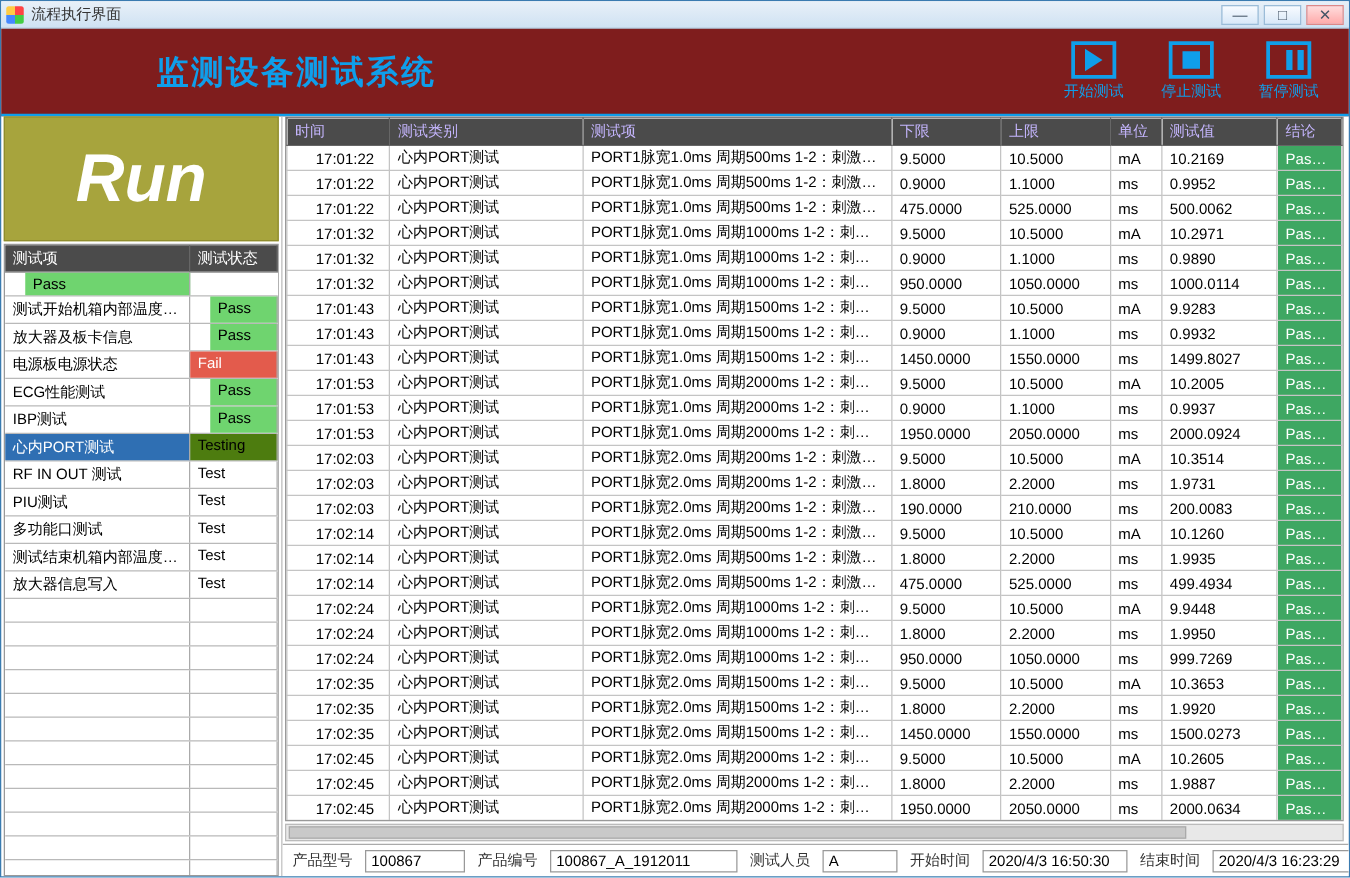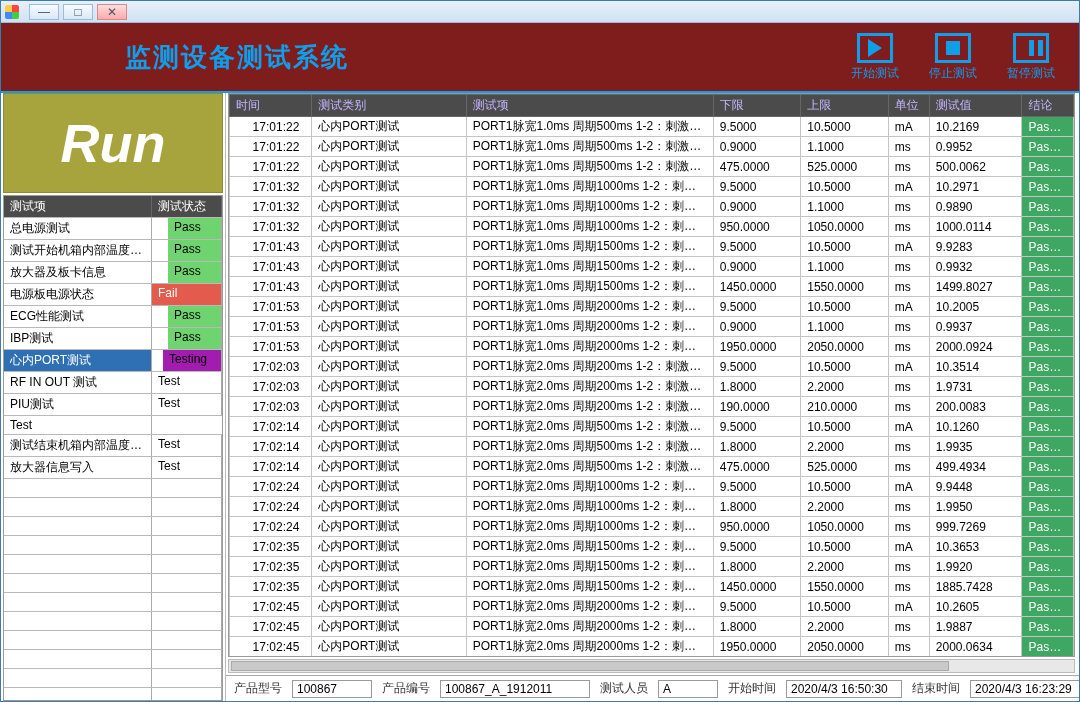--- a/index.html
+++ b/index.html
@@ -108,21 +108,21 @@
   }
   .side-header { background:#4b4b4b; color:#fff; font-weight:400; }
   .side-header > div, .side-row > div {
     padding: 2px 6px;
     border-right:1px solid #aaa;
     white-space:nowrap; overflow:hidden; text-overflow:ellipsis;
   }
   .side-header > div { border-right:1px solid #666; }
   .status-Pass { background:#6fd46f;margin-left:16px; }
   .status-Fail { background:#e35b4c; color:#fff; }
-  .status-Testing { background:#a21caf;margin-left:11px; }
+  .status-Testing { background:#4d7c0f; }
   .side-row.selected > div:first-child { background:#2f6fb3; color:#fff; }
   .side-row.empty > div { height:18px; }
   .main {
     flex:1; display:flex; flex-direction:column; overflow:hidden;
   }
   .main-table-wrap {
     flex:1; overflow:auto;
     border: 1px solid #999;
     margin: 0 4px 2px 2px;
   }
@@ -172,20 +172,21 @@
   .ft-model{width:80px;} .ft-sn{width:150px;} .ft-person{width:60px;}
   .ft-time{width:116px;}
 </style>
 </head>
 <body>
 
 <div class="window">
 
   <div class="titlebar">
     <div class="icon"></div>
+    <div class="title">流程执行界面</div>
     <div class="winbtn">—</div>
     <div class="winbtn">□</div>
     <div class="winbtn close">✕</div>
   </div>
 
   <div class="header">
     <div class="header-left">
       <div class="header-title">监测设备测试系统</div>
     </div>
     <div class="header-right">
@@ -208,21 +209,20 @@
 
     <div class="side">
       <div class="run-badge">Run</div>
       <div class="side-table">
         <div class="side-header">
           <div>测试项</div>
           <div>测试状态</div>
         </div>
         <div id="side-rows">
             <div class="side-row">
-              <div>总电源测试</div>
               <div class="status-Pass">Pass</div>
             </div>
             <div class="side-row">
               <div>测试开始机箱内部温度信息</div>
               <div class="status-Pass">Pass</div>
             </div>
             <div class="side-row">
               <div>放大器及板卡信息</div>
               <div class="status-Pass">Pass</div>
             </div>
@@ -244,20 +244,21 @@
             </div>
             <div class="side-row">
               <div>RF IN OUT 测试</div>
               <div class="status-Test">Test</div>
             </div>
             <div class="side-row">
               <div>PIU测试</div>
               <div class="status-Test">Test</div>
             </div>
             <div class="side-row">
+              <div>多功能口测试</div>
               <div class="status-Test">Test</div>
             </div>
             <div class="side-row">
               <div>测试结束机箱内部温度信息</div>
               <div class="status-Test">Test</div>
             </div>
             <div class="side-row">
               <div>放大器信息写入</div>
               <div class="status-Test">Test</div>
             </div>
@@ -569,21 +570,21 @@
                 <td class="">1.9920</td>
                 <td class="pass">Passed</td>
               </tr>
               <tr>
                 <td class="time">17:02:35</td>
                 <td class="">心内PORT测试</td>
                 <td class="">PORT1脉宽2.0ms 周期1500ms 1-2：刺激周期</td>
                 <td class="">1450.0000</td>
                 <td class="">1550.0000</td>
                 <td class="">ms</td>
-                <td class="">1885.7428</td>
+                <td class="">1500.0273</td>
                 <td class="pass">Passed</td>
               </tr>
               <tr>
                 <td class="time">17:02:45</td>
                 <td class="">心内PORT测试</td>
                 <td class="">PORT1脉宽2.0ms 周期2000ms 1-2：刺激幅度</td>
                 <td class="">9.5000</td>
                 <td class="">10.5000</td>
                 <td class="">mA</td>
                 <td class="">10.2605</td>

